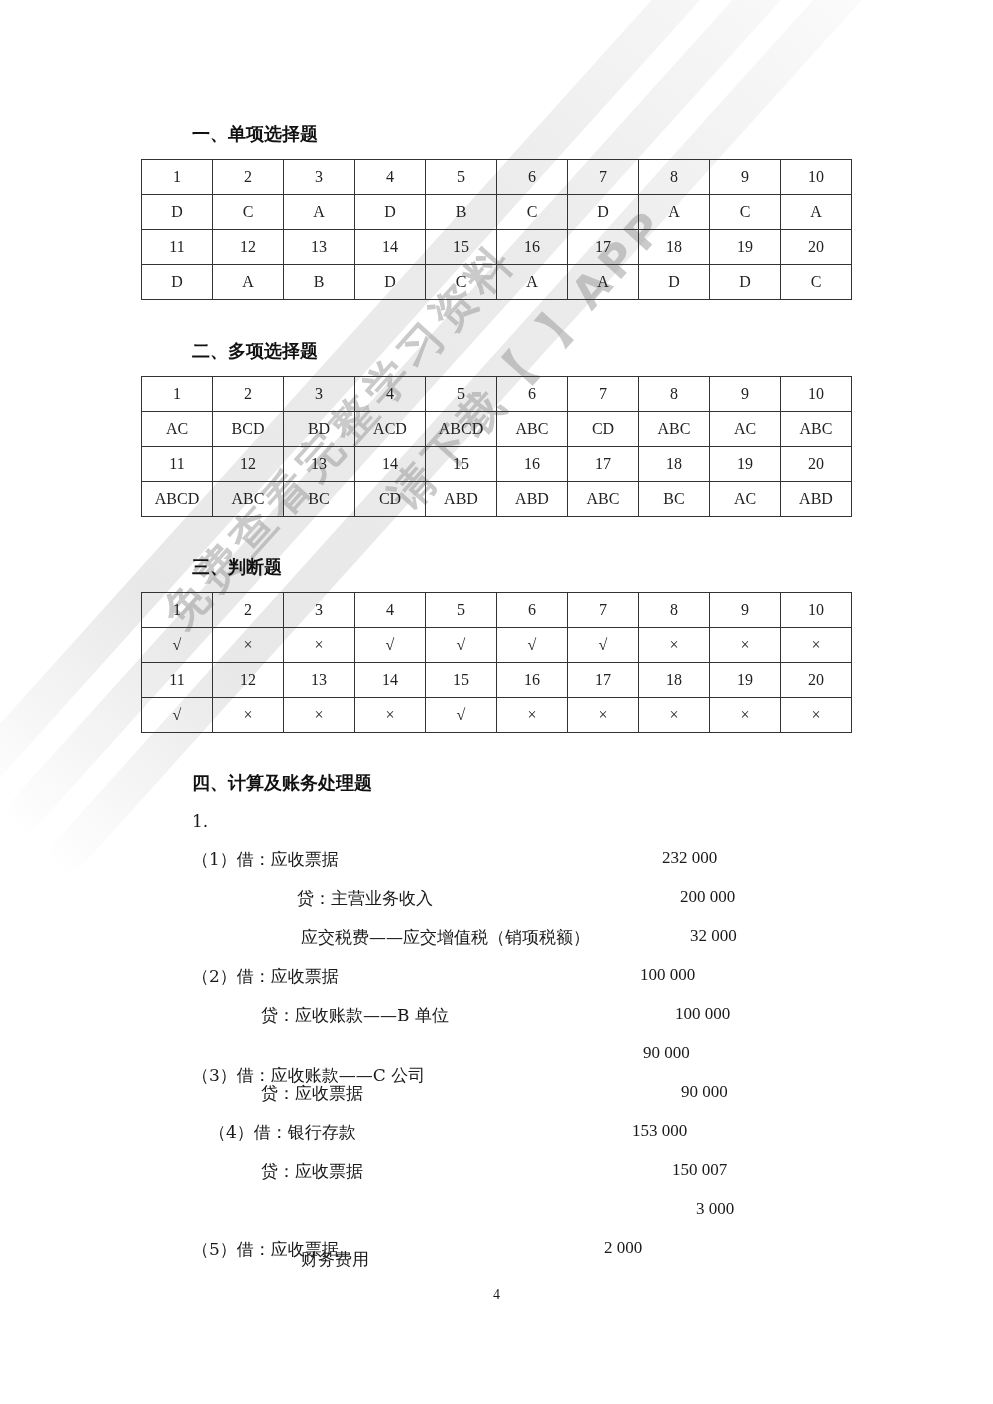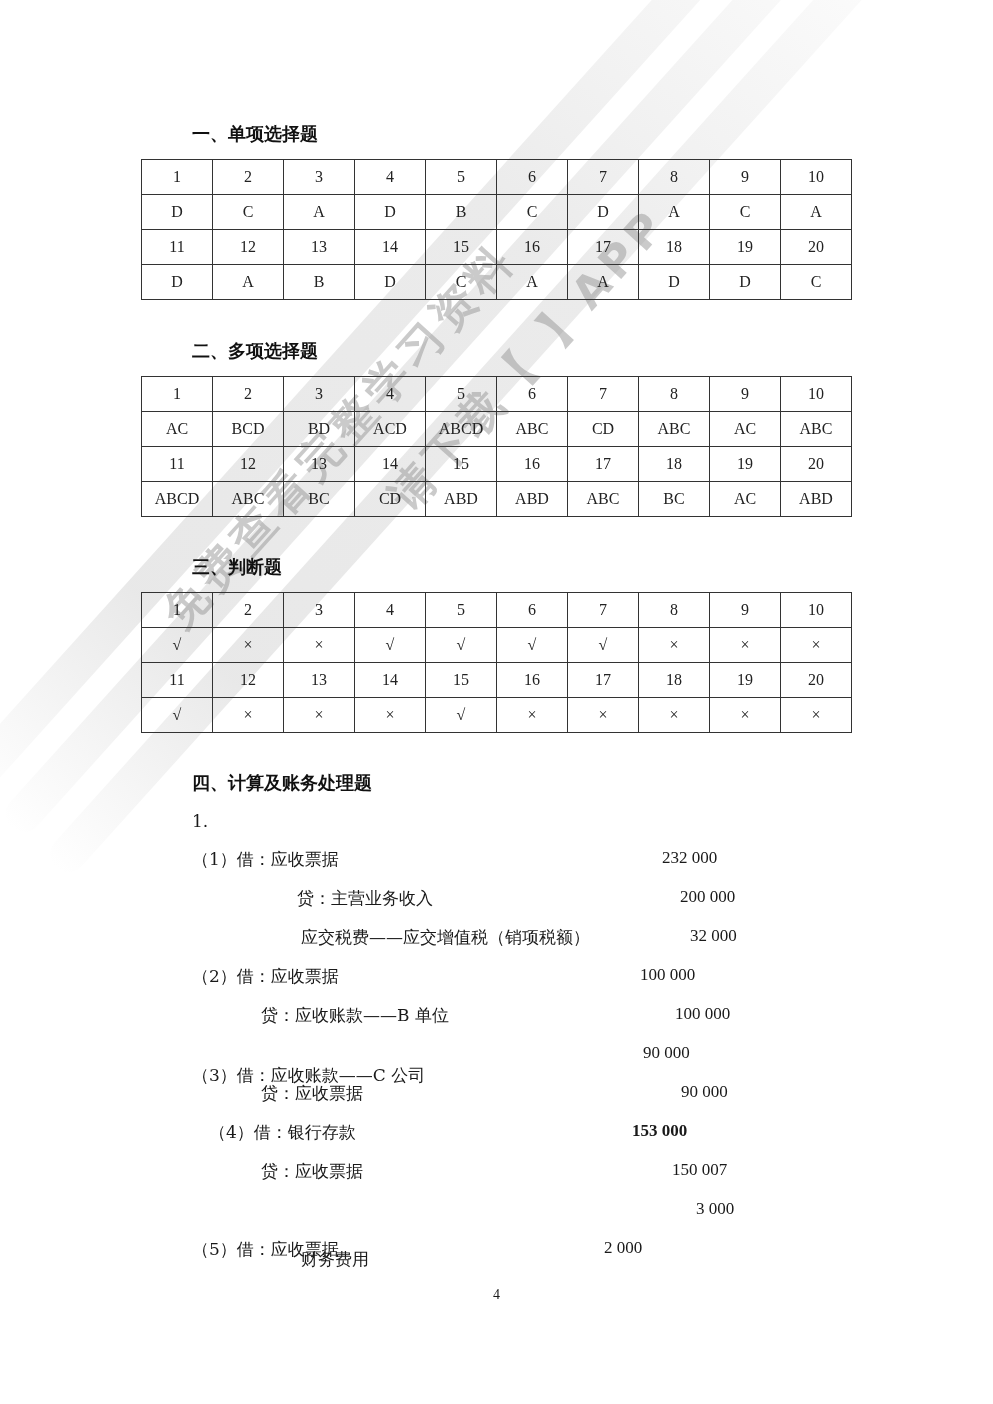--- a/index.html
+++ b/index.html
@@ -245,21 +245,21 @@
   <div class="entry-line" style="left:261px; top:1004px;">贷：应收账款——B 单位</div>
   <div class="amount" style="left:675px; top:1004px;">100 000</div>
 
   <div class="entry-line" style="left:192px; top:1018px;margin-top:46px;">（3）借：应收账款——C 公司</div>
   <div class="amount" style="left:643px; top:1043px;">90 000</div>
 
   <div class="entry-line" style="left:261px; top:1082px;">贷：应收票据</div>
   <div class="amount" style="left:681px; top:1082px;">90 000</div>
 
   <div class="entry-line" style="left:209px; top:1121px;">（4）借：银行存款</div>
-  <div class="amount" style="left:632px; top:1121px;font-weight:bold;">153 000</div>
+  <div class="amount" style="left:632px; top:1121px;">153 000</div>
 
   <div class="entry-line" style="left:261px; top:1160px;">贷：应收票据</div>
   <div class="amount" style="left:672px; top:1160px;">150 007</div>
 
   <div class="entry-line" style="left:301px; top:1248px;">财务费用</div>
   <div class="amount" style="left:690px; top:1199px;margin-left:6px;">3 000</div>
 
   <div class="entry-line" style="left:192px; top:1238px;">（5）借：应收票据</div>
   <div class="amount" style="left:604px; top:1238px;text-align:right;">2 000</div>
 </div>

